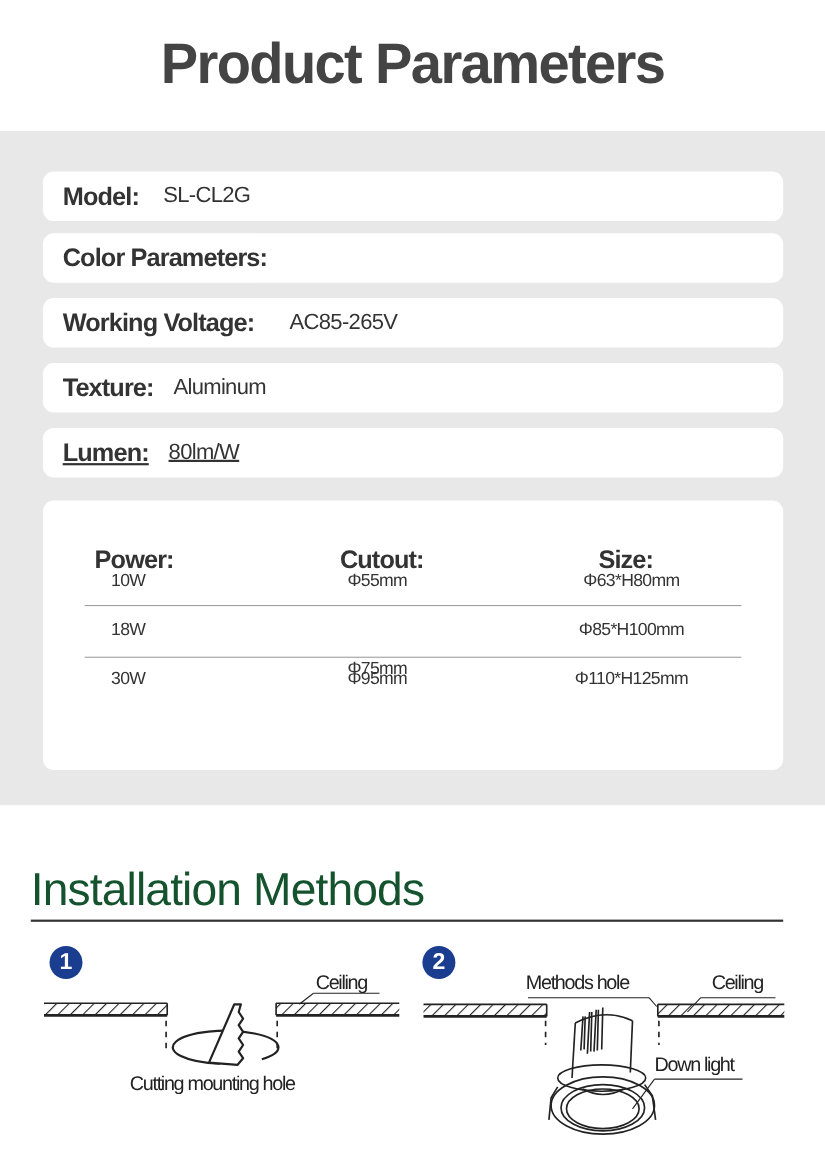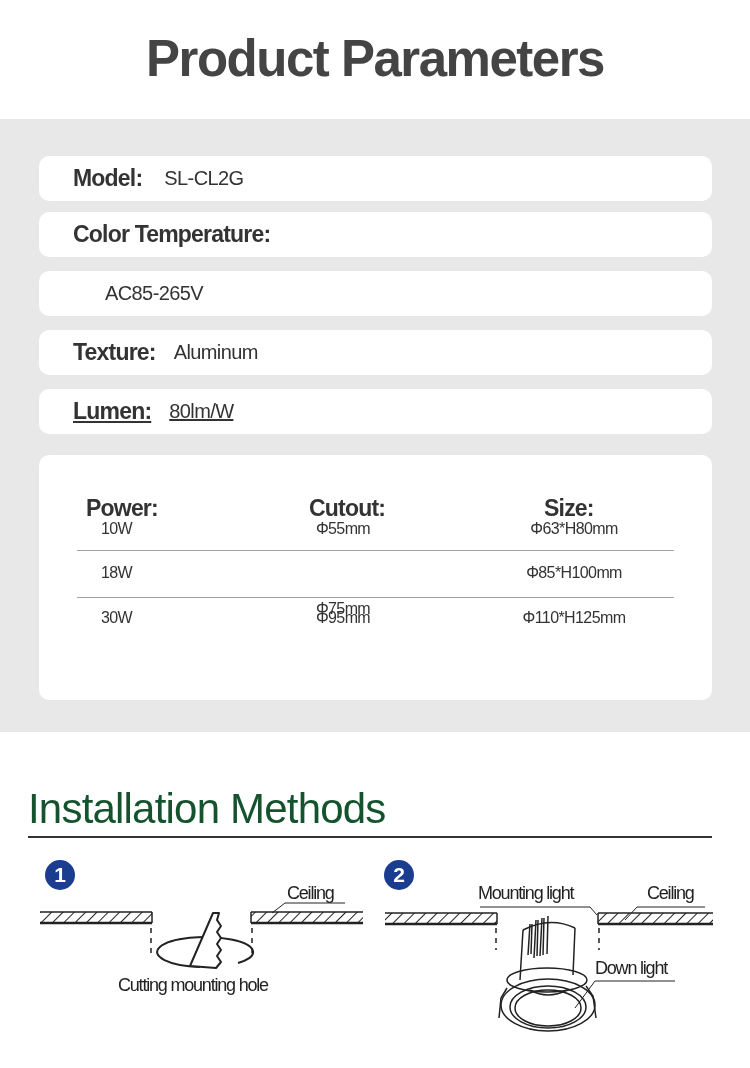--- a/index.html
+++ b/index.html
@@ -13,21 +13,21 @@
   }
 
   .gray-band {
     position: absolute; left: 0; top: 119px; width: 750px; height: 613px;
     background: #e8e8e8;
   }
 
   .param-card {
     position: absolute; left: 39px; width: 673px; height: 45px;
     background: #ffffff; border-radius: 10px;
-    display: flex; align-items: center; padding-left: 34px;
+    display: flex; align-items: center; padding-left: 18px;
   }
   .param-label {
     font-size: 23px; font-weight: bold; color: #333333; letter-spacing: -0.8px;
   }
   .param-value {
     font-size: 20px; color: #333333; letter-spacing: -0.6px;
   }
 
   .table-card {
     position: absolute; left: 39px; top: 455px; width: 673px; height: 245px;
@@ -71,24 +71,25 @@
 <div class="page-title">Product Parameters</div>
 
 <div class="gray-band"></div>
 
 <div class="param-card" style="top:156px;">
   <span class="param-label">Model:</span>
   <span class="param-value" style="margin-left:22px;">SL-CL2G</span>
 </div>
 
 <div class="param-card" style="top:212px;">
-  <span class="param-label">Color Temperature:</span>
+  <span class="param-label">Color Parameters:</span>
 </div>
 
 <div class="param-card" style="top:271px;">
+  <span class="param-label">Working Voltage:</span>
   <span class="param-value" style="margin-left:32px;">AC85-265V</span>
 </div>
 
 <div class="param-card" style="top:330px;">
   <span class="param-label">Texture:</span>
   <span class="param-value" style="margin-left:18px;">Aluminum</span>
 </div>
 
 <div class="param-card" style="top:389px;text-decoration:underline;">
   <span class="param-label">Lumen:</span>
@@ -192,15 +193,15 @@
     <path d="M 155 74 L 153 105 M 161 70 L 159 108 M 167 68 L 165 106 M 173 66 L 172 104"></path>
     <path d="M 157 74 L 156 104 M 163 70 L 162 106 M 169 68 L 168 105"></path>
     <ellipse cx="172" cy="130" rx="40" ry="12"></ellipse>
     <ellipse cx="173" cy="155" rx="47" ry="26"></ellipse>
     <ellipse cx="173" cy="157" rx="38" ry="21"></ellipse>
     <ellipse cx="173" cy="158" rx="33" ry="18"></ellipse>
     <path d="M 155 140 Q 173 150 192 140"></path>
     <path d="M 132 138 L 126 148 L 124 168 M 211 136 L 218 146 L 221 168"></path>
   </g>
 </svg>
-<div class="diag-label" style="left:478px; top:883px;">Mounting light</div>
+<div class="diag-label" style="left:478px; top:883px;">Methods hole</div>
 <div class="diag-label" style="left:647px; top:883px;">Ceiling</div>
 <div class="diag-label" style="left:595px; top:958px;">Down light</div>
 
 </body></html>

